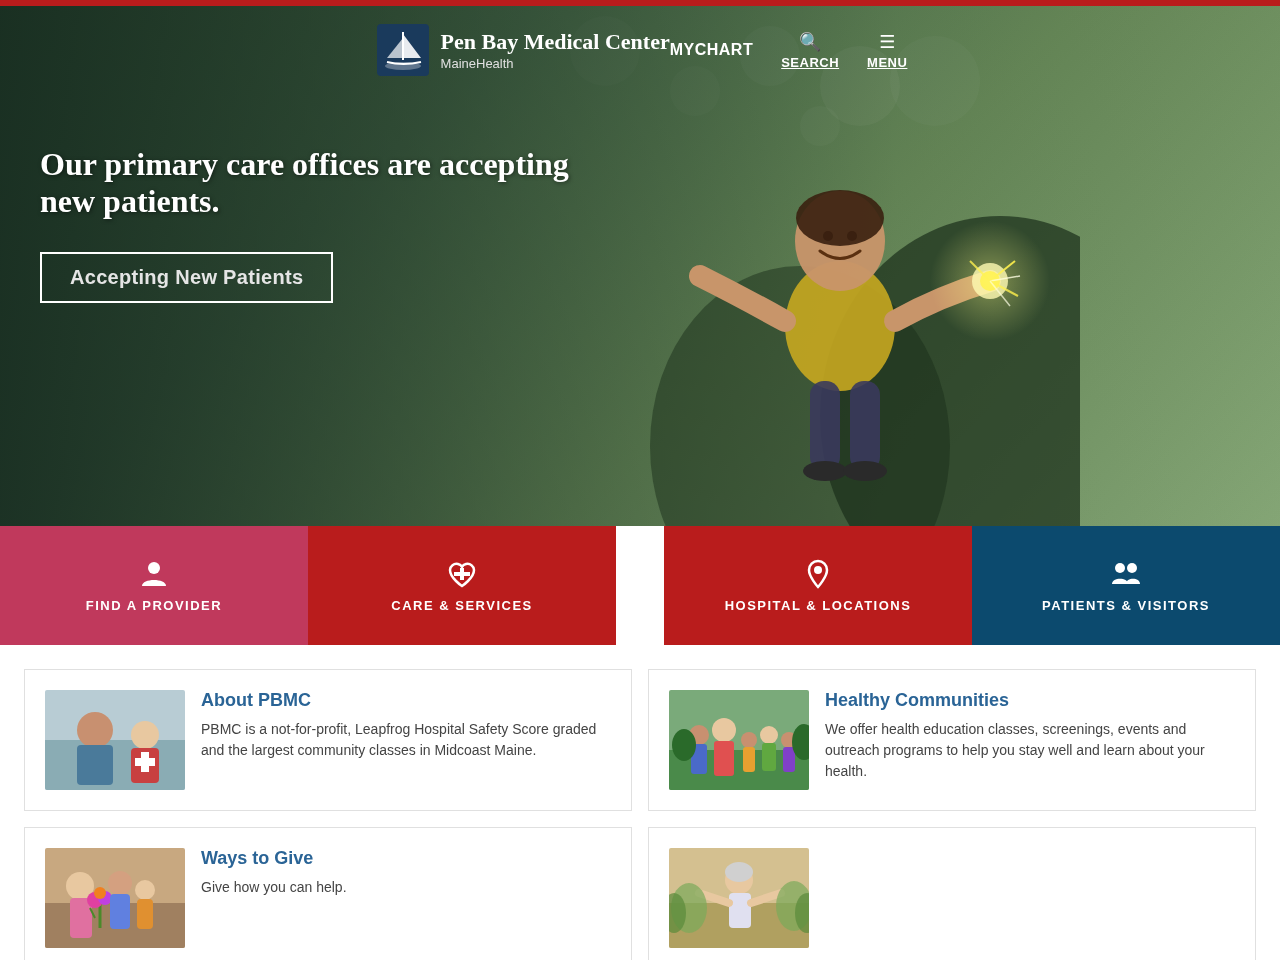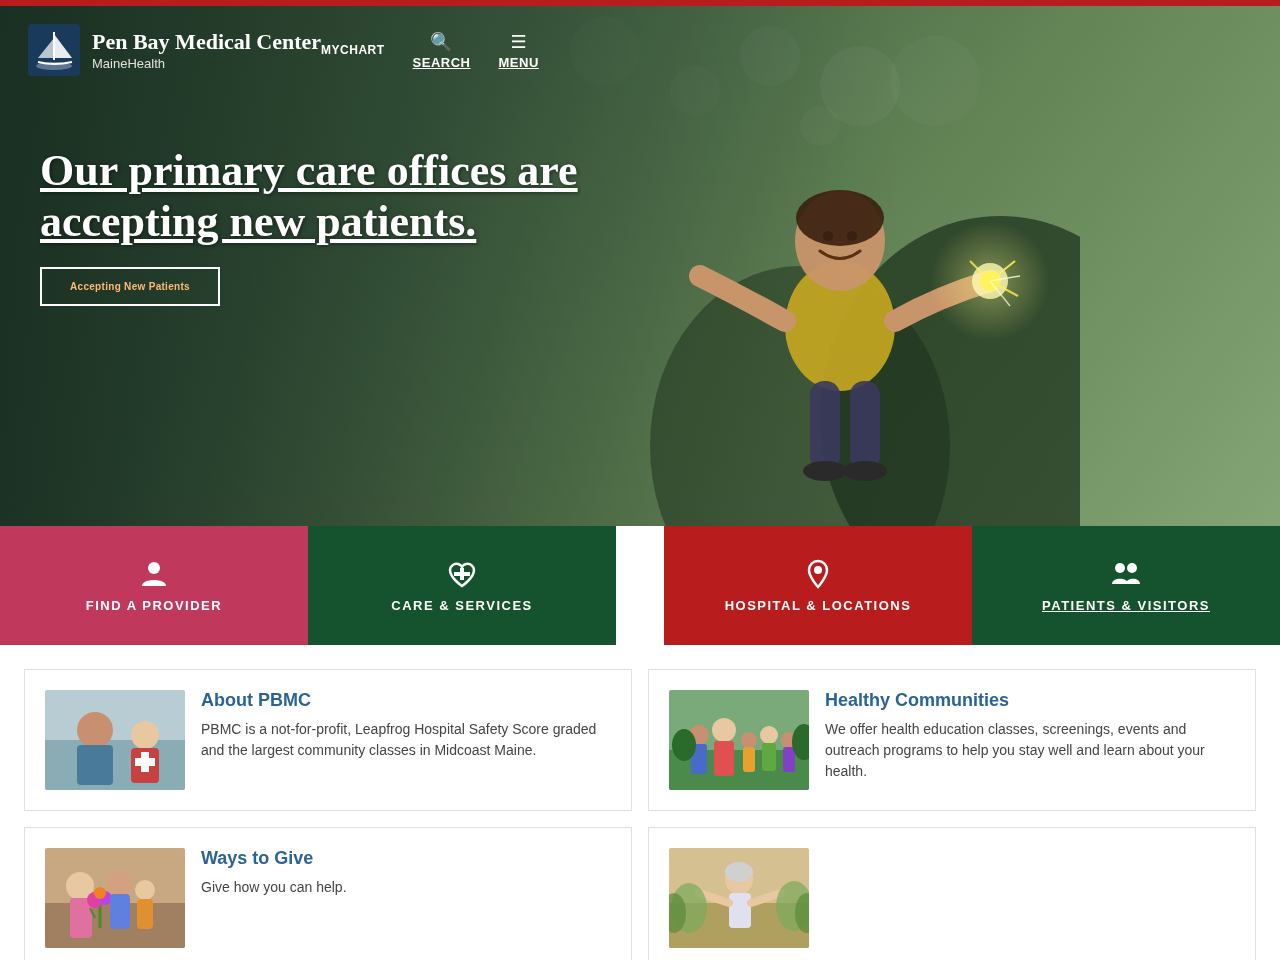--- a/index.html
+++ b/index.html
@@ -13,21 +13,21 @@
 
     
     .header {
       position: absolute;
       top: 6px;
       left: 4px;
       right: 0;
       z-index: 10;
       display: flex;
       align-items: center;
-      justify-content: flex-start;
+      justify-content: center;
       padding: 12px 24px;
       background: transparent;
     }
 
     .logo-area {
       display: flex;
       align-items: center;
       gap: 12px;
     }
 
@@ -74,21 +74,21 @@
 
     .nav-item .nav-label {
       font-size: 13px;
       letter-spacing: 0.5px;
       font-family: Arial, sans-serif;
       font-weight: 600;
       text-decoration: underline;
     }
 
     .mychart-label {
-      font-size: 12px;
+      font-size: 16px;
       font-weight: 700;
       font-family: Arial, sans-serif;
       letter-spacing: 0.5px;
       cursor: pointer;
     }
 
     
     .hero {
       position: relative;
       width: 1280px;
@@ -139,35 +139,34 @@
     .hero-content {
       position: absolute;
       left: 40px;
       top: 140px;
       z-index: 5;
       color: #fff;
       max-width: 580px;
     }
 
     .hero-headline {
-      font-size: 44px;
+      font-size: 32px;
       font-weight: bold;
       line-height: 1.15;
       font-family: 'Georgia', serif;
-      margin-bottom: 20px;
+      margin-bottom: 32px;
       text-shadow: 1px 1px 4px rgba(0,0,0,0.5);
-      text-decoration: underline;
     }
 
     .hero-cta {
       display: inline-block;
       border: 2px solid #fff;
-      color: #fdba74;
+      color: #e5e5e5;
       padding: 12px 28px;
-      font-size: 10px;
+      font-size: 20px;
       font-weight: 600;
       font-family: Arial, sans-serif;
       cursor: pointer;
       background: transparent;
       letter-spacing: 0.3px;
     }
 
     
     .quick-links {
       display: flex;
@@ -181,23 +180,23 @@
       align-items: center;
       justify-content: center;
       padding: 32px 16px;
       color: #fff;
       cursor: pointer;
       gap: 8px;
       text-decoration: none;
     }
 
     .quick-link:nth-child(1) { background: #c0395c; }
-    .quick-link:nth-child(2) { background: #14532d; }
+    .quick-link:nth-child(2) { background: #b91c1c; }
     .quick-link:nth-child(3) { background: #b91c1c; margin-left: 48px; }
-    .quick-link:nth-child(4) { background: #14532d; text-decoration: underline; }
+    .quick-link:nth-child(4) { background: #0c4a6e; }
     .quick-link-label {
       font-size: 13px;
       font-weight: 600;
       letter-spacing: 1.5px;
       font-family: Arial, sans-serif;
       text-transform: uppercase;
       text-align: center;
     }
 
     

